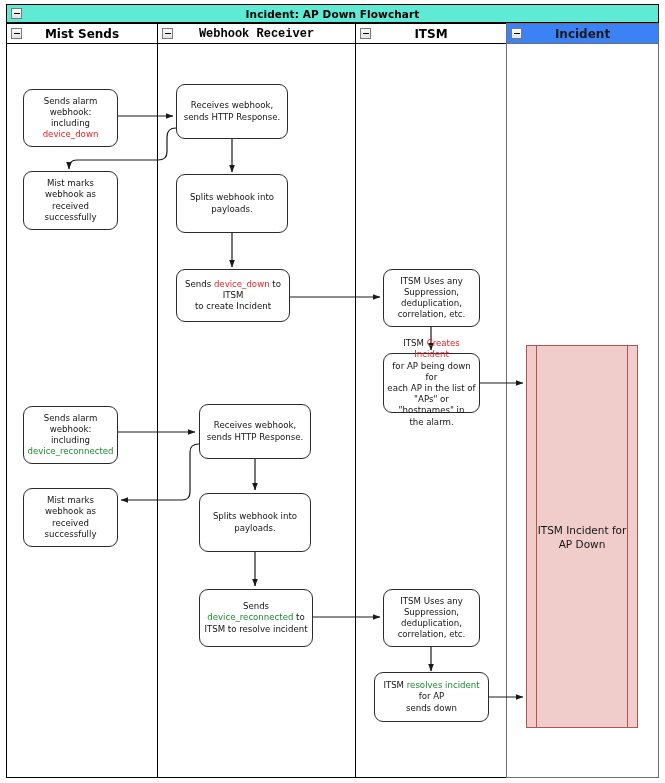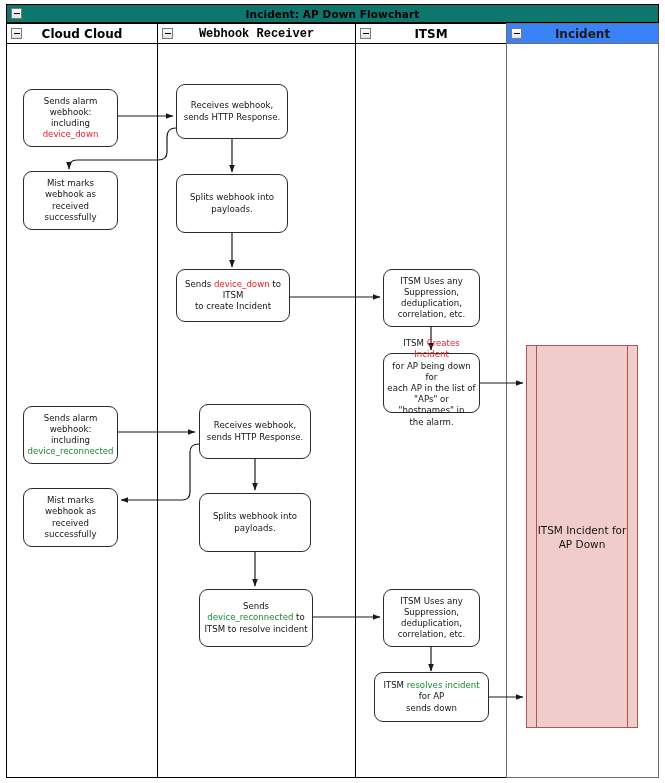--- a/index.html
+++ b/index.html
@@ -33,21 +33,21 @@
 
   
   .title-bar {
     position: absolute;
     left: 6px;
     top: 4px;
     width: 653px;
     height: 19px;
     border: 1px solid #000;
     box-sizing: border-box;
-    background: #0f766e;
+    background: #5eead4;
     display: flex;
     align-items: center;
     justify-content: center;
   }
   .title-bar .title-text {
     font-size: 10.5px;
     font-weight: bold;
     color: #000;
     letter-spacing: 0.1px;
   }
@@ -164,21 +164,21 @@
 <div id="page">
 
   <div class="frame"></div>
 
   <div class="title-bar">
     <span class="title-text">Incident: AP Down Flowchart</span>
   </div>
   <div class="collapse-btn" style="left:11px; top:8px;"></div>
 
   <div class="lane-head" style="left:6px; width:152px;">
-    <span class="lane-title">Cloud Cloud</span>
+    <span class="lane-title">Mist Sends</span>
   </div>
   <div class="collapse-btn" style="left:11px; top:28px;"></div>
 
   <div class="lane-head" style="left:157px; width:199px;font-family:Liberation Mono, monospace;">
     <span class="lane-title">Webhook Receiver</span>
   </div>
   <div class="collapse-btn" style="left:162px; top:28px;"></div>
 
   <div class="lane-head" style="left:355px; width:152px;">
     <span class="lane-title">ITSM</span>

